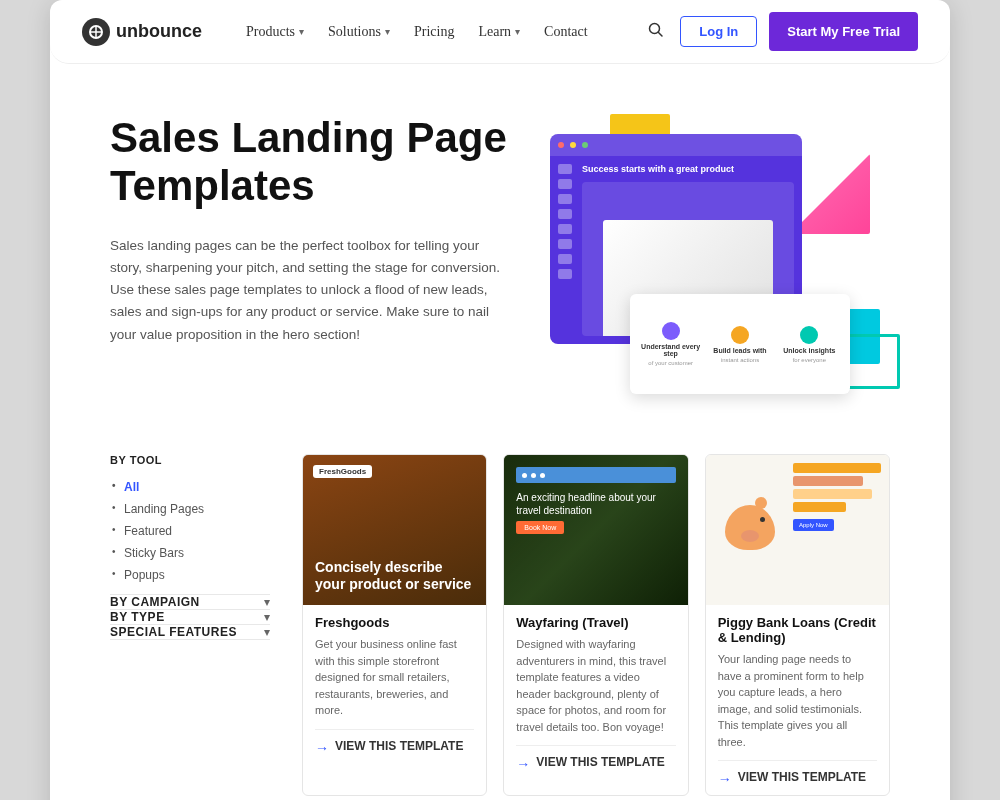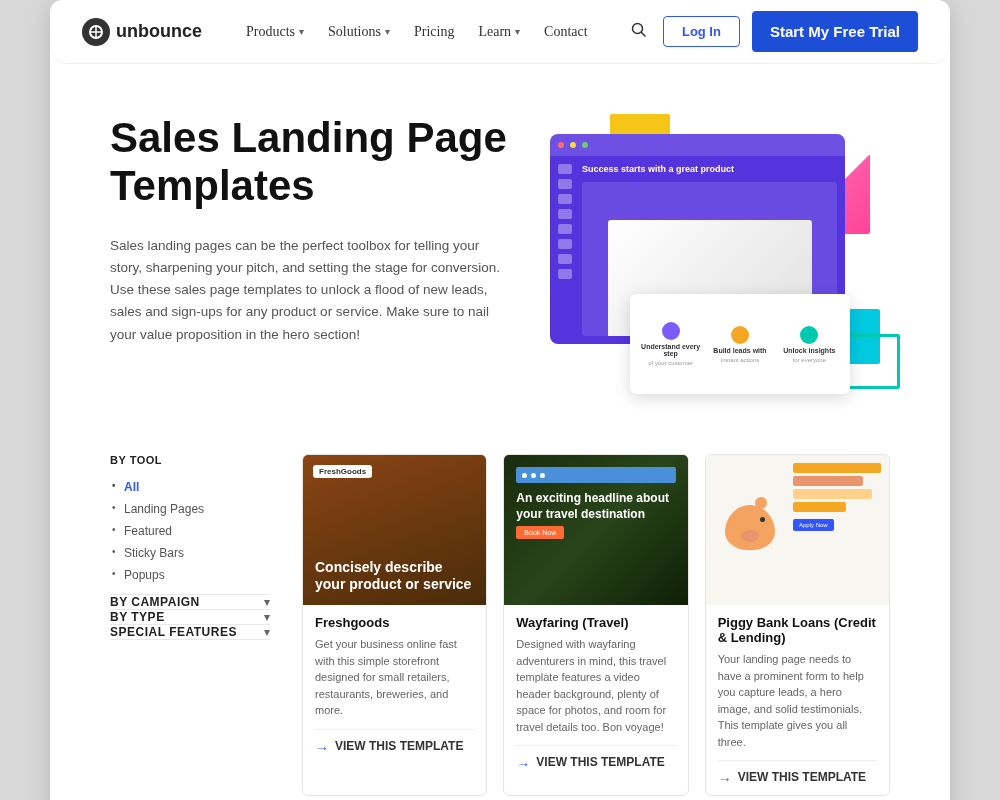--- a/index.html
+++ b/index.html
@@ -89,26 +89,26 @@
       border: 1.5px solid #3355ff;
       background: #fff;
       color: #3355ff;
       padding: 7px 18px;
       border-radius: 4px;
       font-size: 13px;
       font-weight: 600;
       cursor: pointer;
     }
     .btn-trial {
-      background: #1d4ed8;
+      background: #6d28d9;
       color: #fff;
       border: none;
       padding: 12px 18px;
       border-radius: 4px;
-      font-size: 15px;
+      font-size: 13px;
       font-weight: 600;
       cursor: pointer;
       white-space: nowrap;
     }
 
     
     .hero {
       display: flex;
       align-items: flex-start;
       padding: 50px 60px 40px 60px;
@@ -146,21 +146,21 @@
       height: 60px;
       background: #f5c518;
       border-radius: 2px;
       z-index: 1;
     }
     
     .hero-card-main {
       position: absolute;
       top: 20px;
       left: 0;
-      width: 295px;
+      width: 252px;
       height: 210px;
       background: #5533dd;
       border-radius: 8px;
       overflow: hidden;
       z-index: 2;
       display: flex;
       flex-direction: column;
     }
     .hero-card-main-bar {
       height: 22px;
@@ -428,22 +428,22 @@
       border-radius: 2px;
       display: flex;
       align-items: center;
       padding: 0 6px;
       gap: 4px;
       margin-bottom: 8px;
     }
     .wf-dot { width: 5px; height: 5px; background: #fff; border-radius: 50%; }
     .thumb-wayfaring .wf-headline {
       color: #fff;
-      font-size: 12px;
-      font-weight: 700;
+      font-size: 10px;
+      font-weight: 400;
       line-height: 1.3;
       margin-bottom: 4px;
     }
     .thumb-wayfaring .wf-cta {
       background: #ff6b35;
       color: #fff;
       font-size: 7px;
       padding: 3px 8px;
       border-radius: 2px;
       display: inline-block;

